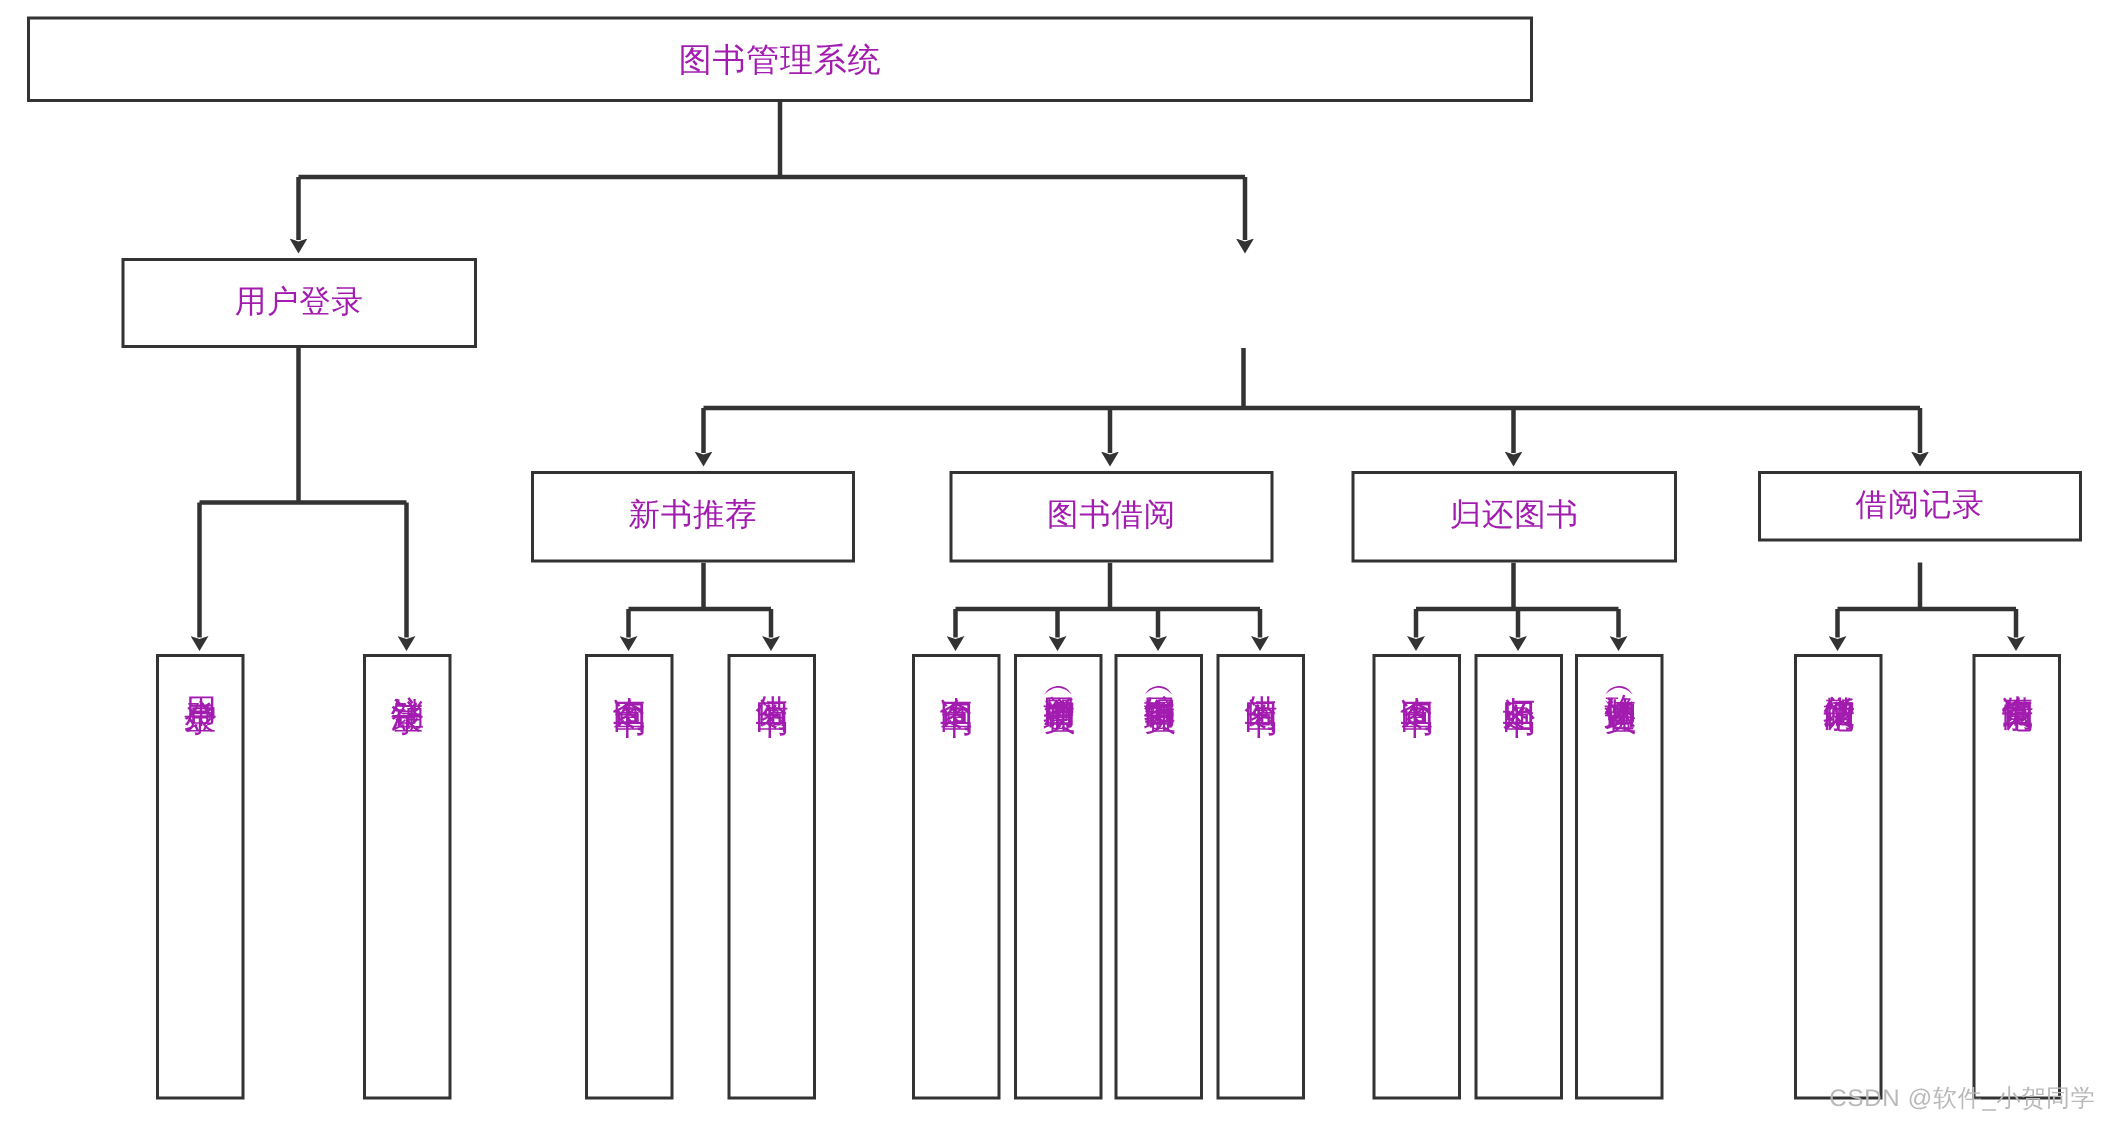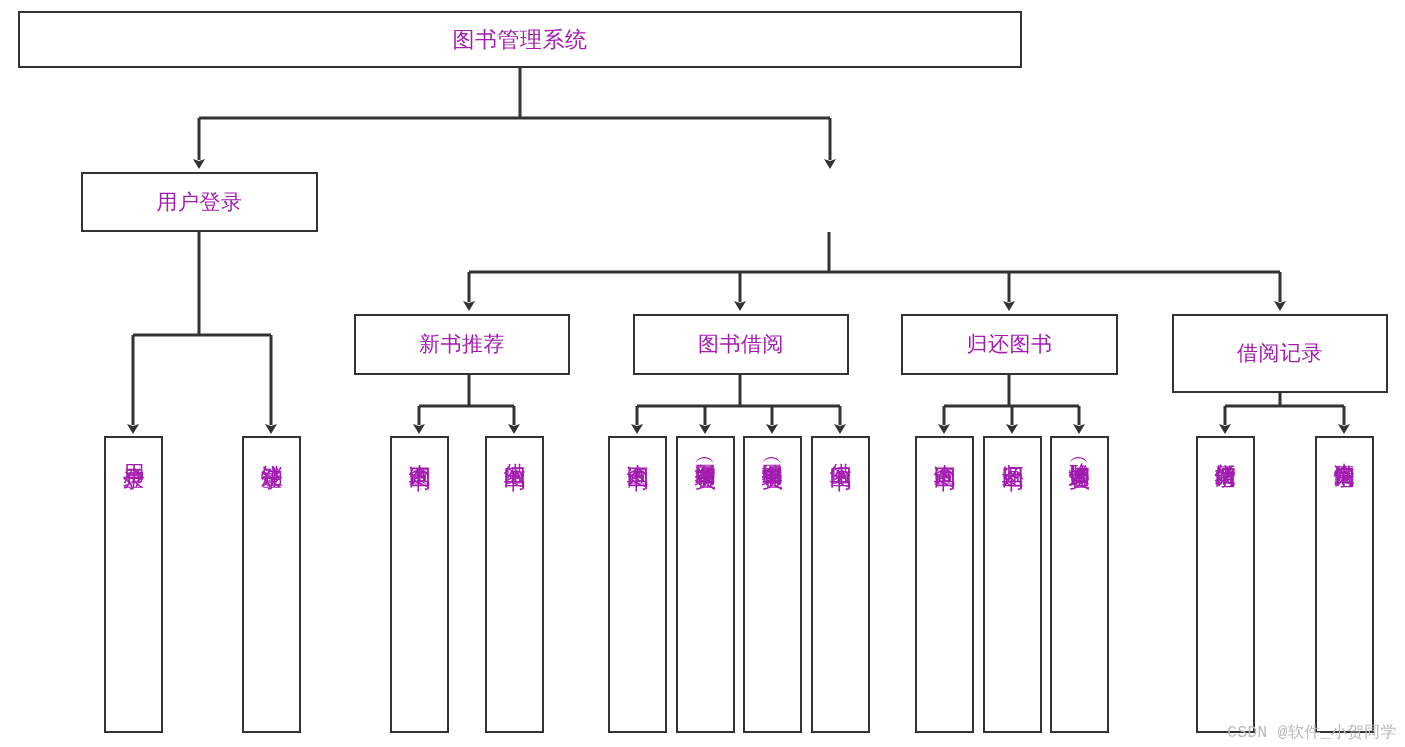--- a/index.html
+++ b/index.html
@@ -63,21 +63,20 @@
   }
   .watermark{
     position:absolute;
     right:8px;
     bottom:4px;
     font-size:16px;
     color:#b9b9b9;
     letter-spacing:0.5px;
     white-space:nowrap;
     user-select:none;
-    font-family:Liberation Mono, monospace;
   }
 </style>
 </head>
 <body>
 
 <div id="canvas">
 
   <svg id="wires" viewBox="0 0 1405 747" xmlns="http://www.w3.org/2000/svg">
     <defs>
       <marker id="arrow" markerWidth="10" markerHeight="12" refX="1" refY="6" orient="auto" markerUnits="userSpaceOnUse">
@@ -142,21 +141,21 @@
   </div>
 
   <div class="node h" style="left:633px; top:314px; width:216px; height:61px;">
     <span class="lbl">图书借阅</span>
   </div>
 
   <div class="node h" style="left:901px; top:314px; width:217px; height:61px;">
     <span class="lbl">归还图书</span>
   </div>
 
-  <div class="node h" style="left:1172px; top:314px; width:216px; height:79px;">
+  <div class="node h" style="left:1172px; top:314px; width:216px; height:47px;">
     <span class="lbl">借阅记录</span>
   </div>
 
   <div class="node v" style="left:104px; top:436px; width:59px; height:297px;">
     <span class="lbl">用户登录</span>
   </div>
 
   <div class="node v" style="left:242px; top:436px; width:59px; height:297px;">
     <span class="lbl">注销登录</span>
   </div>

